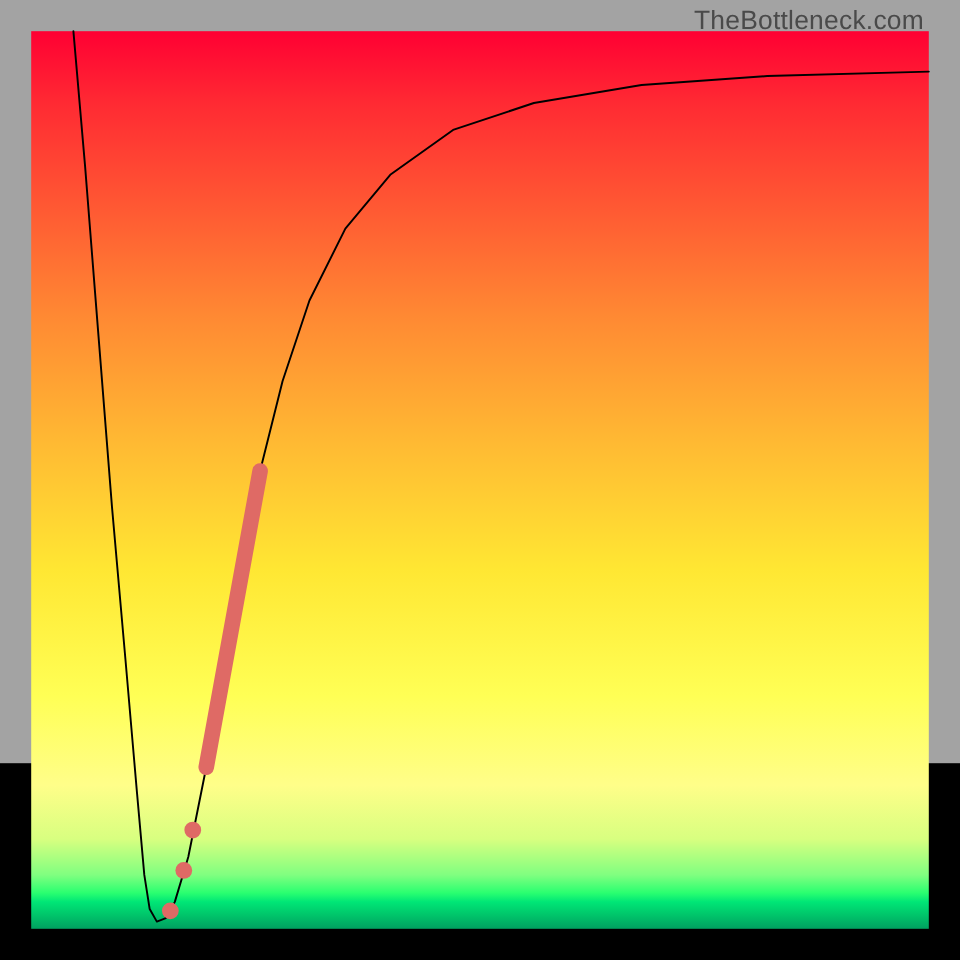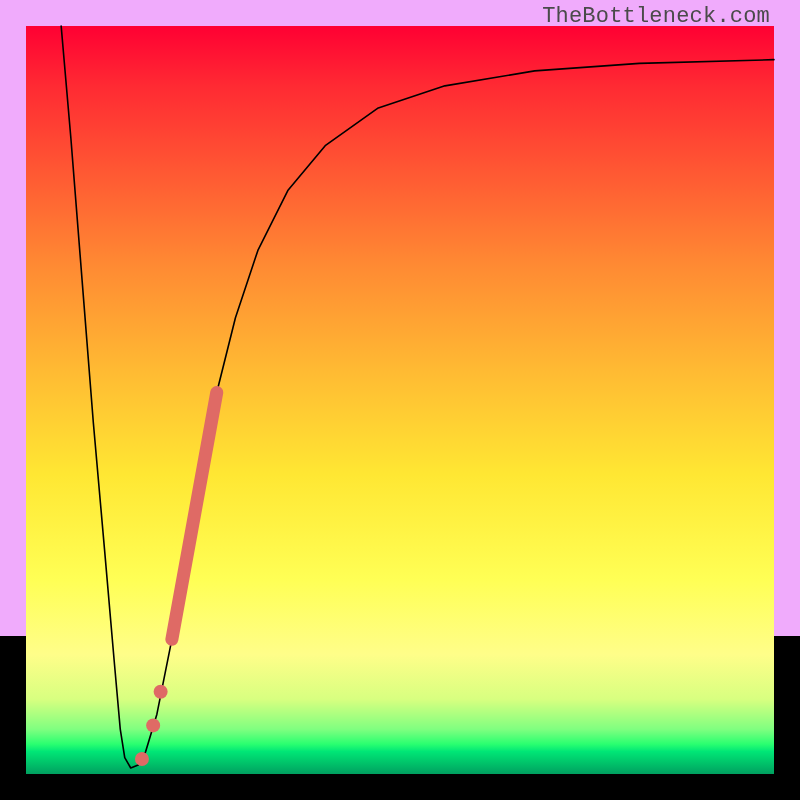--- a/index.html
+++ b/index.html
@@ -8,22 +8,21 @@
     width: 800px;
     height: 800px;
     overflow: hidden;
     background: #000;
     font-family: Arial, Helvetica, sans-serif;
   }
   .frame {
     position: relative;
     width: 800px;
     height: 636px;
-    background: #f0abfc;
-    font-family: Liberation Mono, monospace;
+    background: #a3a3a3;
   }
   .plot-area {
     position: absolute;
     left: 26px;
     top: 26px;
     width: 748px;
     height: 748px;
     
     background: linear-gradient(
       to bottom,

